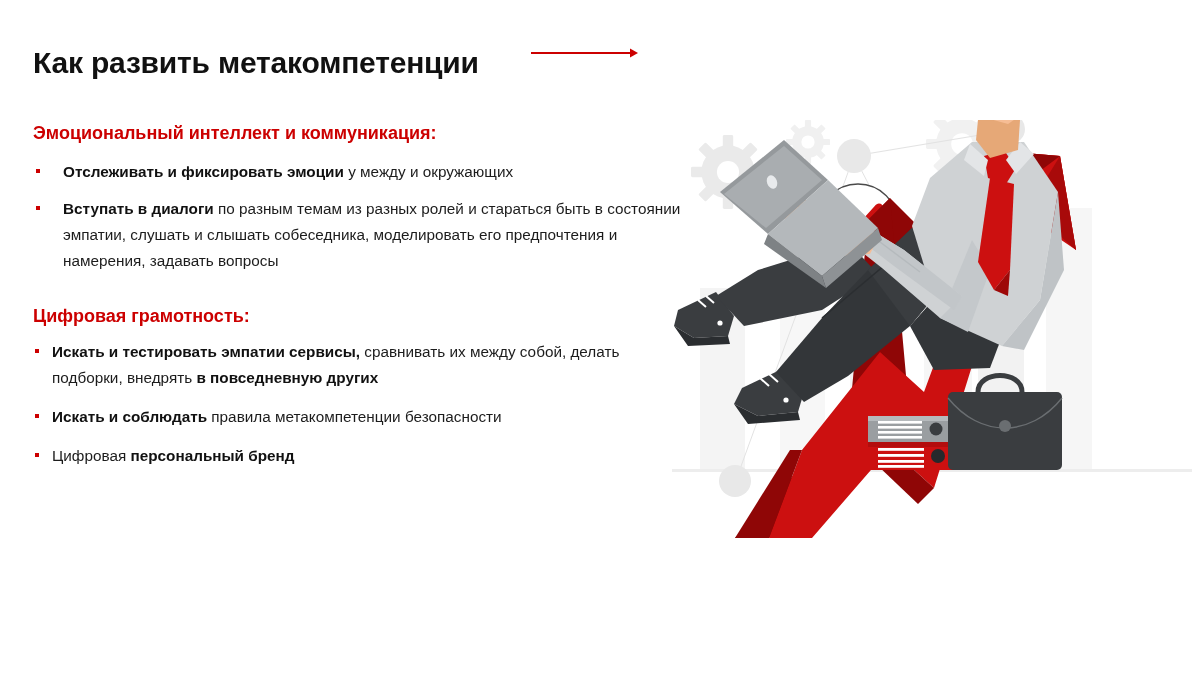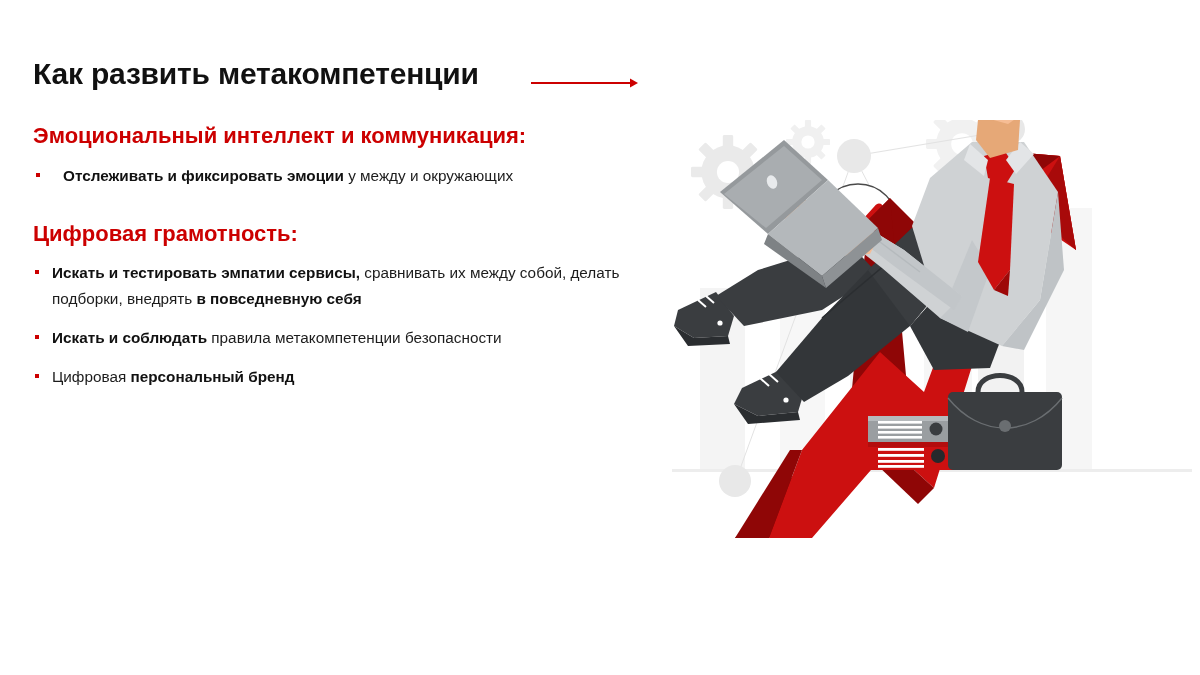--- a/index.html
+++ b/index.html
@@ -25,39 +25,39 @@
   
   .content {
     position: absolute;
     left: 33px;
     top: 46px;
     width: 650px;
   }
 
   .title-row {
     display: flex;
-    align-items: flex-end;
+    align-items: flex-start;
     gap: 52px;
     height: 44px;
   }
   .slide-title {
     font-size: 30px;
     font-weight: bold;
     color: #111111;
     letter-spacing: -0.2px;
     white-space: nowrap;
     line-height: 1.1;
   }
   .title-arrow {
     display: block;
     flex: 0 0 auto;
   }
 
   .section-head {
-    font-size: 22px;
+    font-size: 18px;
     font-weight: bold;
     color: #cc0000;
     margin-top: 33px;
     line-height: 1.2;
   }
   .section-head.second {
     margin-top: 32px;
   }
 
   ul.bullets {
@@ -116,28 +116,32 @@
       </svg>
     </div>
 
     <div class="section-head">Эмоциональный интеллект и коммуникация:</div>
 
     <ul class="bullets grp1">
       <li>
         <span class="dot"></span>
         <b>Отслеживать и фиксировать эмоции</b><span> у между и окружающих</span>
       </li>
+      <li>
+        <span class="dot"></span>
+        <b>Вступать в диалоги</b><span> по разным темам из разных ролей и стараться быть в состоянии эмпатии, слушать и слышать собеседника, моделировать его предпочтения и намерения, задавать вопросы</span>
+      </li>
     </ul>
 
     <div class="section-head second">Цифровая грамотность:</div>
 
     <ul class="bullets grp2">
       <li>
         <span class="dot"></span>
-        <b>Искать и тестировать эмпатии сервисы,</b><span> сравнивать их между собой, делать подборки, внедрять </span><b>в повседневную себя</b>
+        <b>Искать и тестировать эмпатии сервисы,</b><span> сравнивать их между собой, делать подборки, внедрять </span><b>в повседневную других</b>
       </li>
       <li>
         <span class="dot"></span>
         <b>Искать и соблюдать</b><span> правила метакомпетенции безопасности</span>
       </li>
       <li>
         <span class="dot"></span>
         <span>Цифровая </span><b>персональный бренд</b>
       </li>
     </ul>

